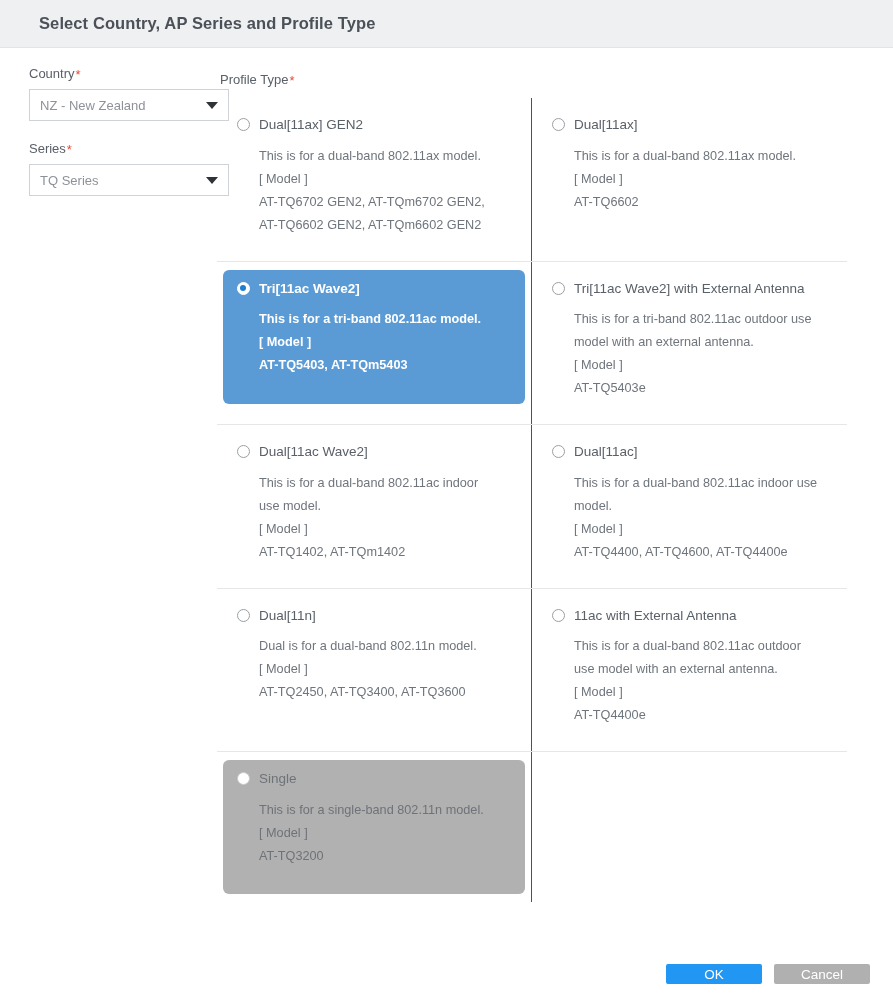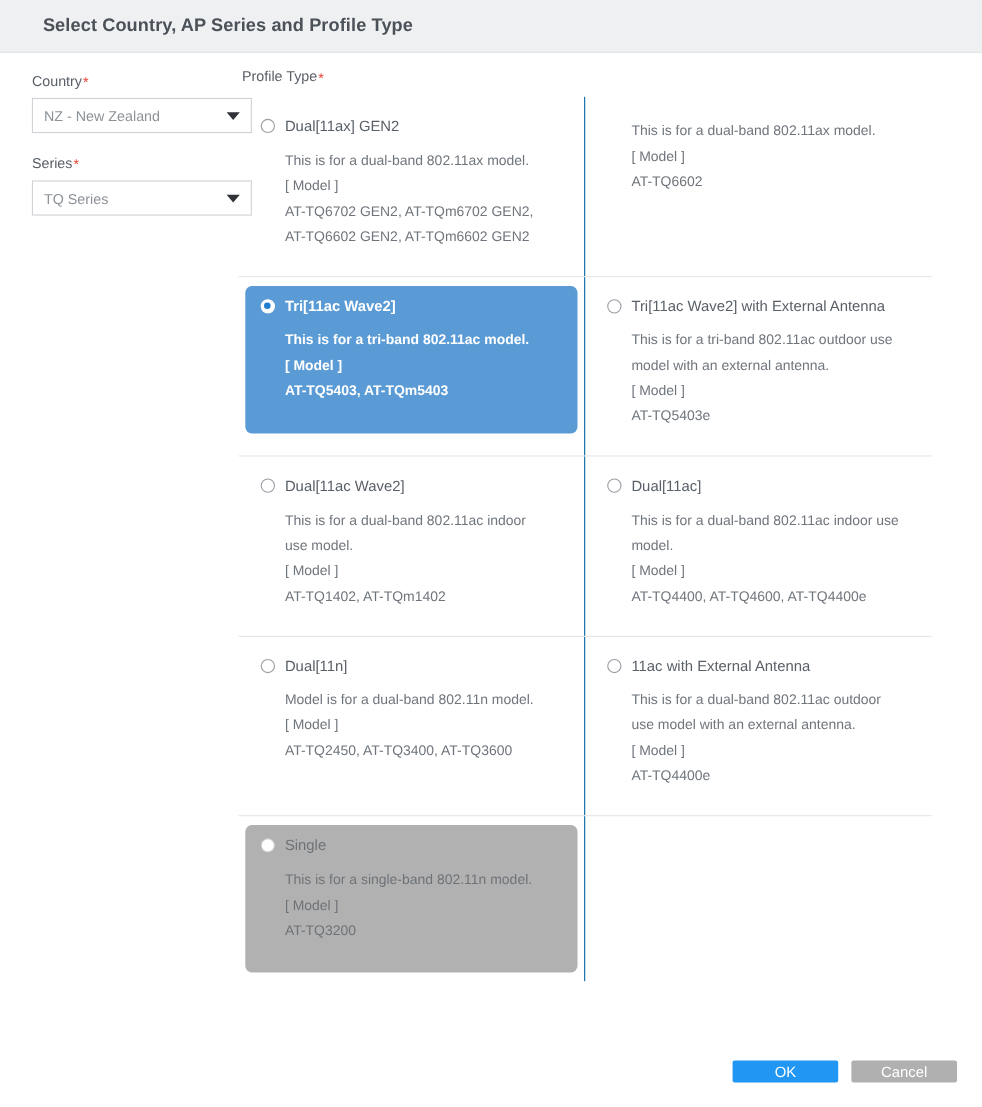--- a/index.html
+++ b/index.html
@@ -80,21 +80,21 @@
     width: 0; height: 0;
     border-left: 6px solid transparent;
     border-right: 6px solid transparent;
     border-top: 7px solid #2f3337;
   }
   .select-value { white-space: nowrap; overflow: hidden; text-overflow: ellipsis; }
 
   
   .right-pane {
     flex: 1 1 auto;
-    padding: 14px 23px 0 4px;
+    padding: 24px 23px 0 4px;
   }
   .pane-label {
     font-size: 13px;
     color: #5a6068;
     margin-bottom: 10px;
     padding-left: 3px;
   }
 
   .grid {
     width: 630px;
@@ -249,20 +249,24 @@
                 <div class="opt-body">
                   <span class="line">This is for a dual-band 802.11ax model.</span>
                   <span class="line">[ Model ]</span>
                   <span class="line">AT-TQ6702 GEN2, AT-TQm6702 GEN2,</span>
                   <span class="line">AT-TQ6602 GEN2, AT-TQm6602 GEN2</span>
                 </div>
               </div>
             </div>
             <div class="grid-cell">
               <div class="opt">
+                <div class="opt-head">
+                  <span class="radio"></span>
+                  <span class="opt-title">Dual[11ax]</span>
+                </div>
                 <div class="opt-body">
                   <span class="line">This is for a dual-band 802.11ax model.</span>
                   <span class="line">[ Model ]</span>
                   <span class="line">AT-TQ6602</span>
                 </div>
               </div>
             </div>
           </div>
           <div class="grid-row">
             <div class="grid-cell left-cell">
@@ -324,21 +328,21 @@
             </div>
           </div>
           <div class="grid-row">
             <div class="grid-cell left-cell">
               <div class="opt">
                 <div class="opt-head">
                   <span class="radio"></span>
                   <span class="opt-title">Dual[11n]</span>
                 </div>
                 <div class="opt-body">
-                  <span class="line">Model is for a dual-band 802.11n model.</span>
+                  <span class="line">Dual is for a dual-band 802.11n model.</span>
                   <span class="line">[ Model ]</span>
                   <span class="line">AT-TQ2450, AT-TQ3400, AT-TQ3600</span>
                 </div>
               </div>
             </div>
             <div class="grid-cell">
               <div class="opt">
                 <div class="opt-head">
                   <span class="radio"></span>
                   <span class="opt-title">11ac with External Antenna</span>

